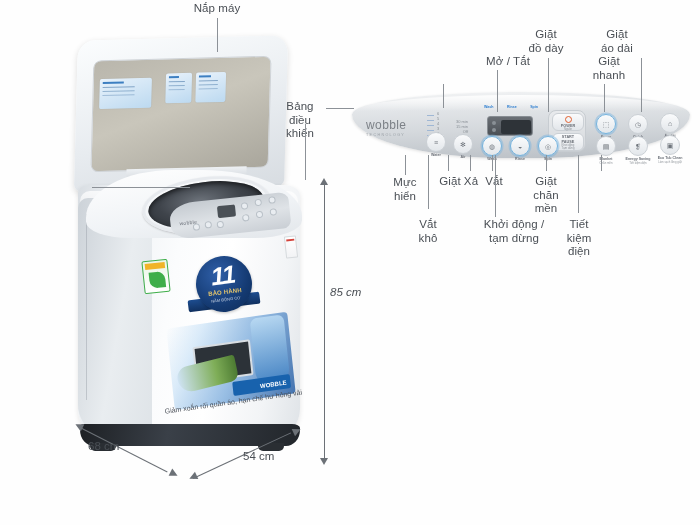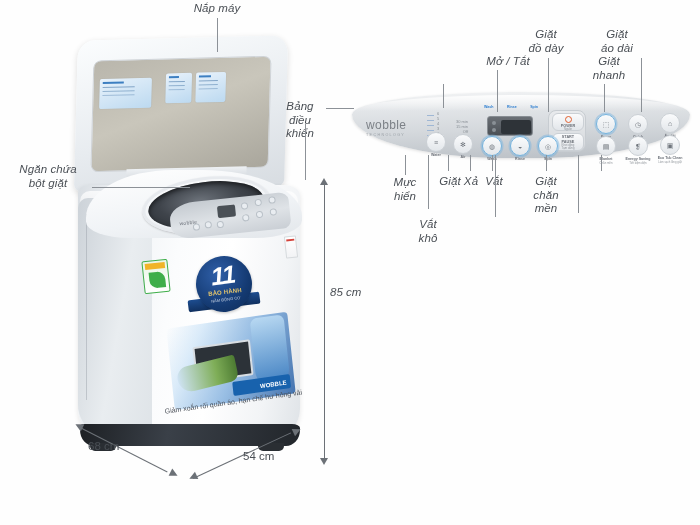--- a/index.html
+++ b/index.html
@@ -18,21 +18,20 @@
 
   
   .ann {
     position: absolute;
     color: #4a4f55;
     font-size: 11.5px;
     line-height: 13.5px;
     text-align: center;
     white-space: pre-line;
     letter-spacing: .1px;
-    font-style: italic;
   }
   .leader {
     position: absolute;
     background: #8c9197;
   }
   .leader.v { width: 1px; }
   .leader.h { height: 1px; }
 
   
   #machine { position: absolute; left: 60px; top: 20px; width: 280px; height: 460px; }
@@ -296,22 +295,20 @@
 
   <div class="ann" style="left:172px; top:2px; width:90px;">Nắp máy</div>
   <div class="leader v" style="left:217px; top:18px; height:34px;"></div>
 
   <div class="ann" style="left:276px; top:76px; width:48px;margin-top:24px;">Bảng
 điều
 khiển</div>
   <div class="leader h" style="left:326px; top:108px; width:28px;"></div>
   <div class="leader v" style="left:305px; top:124px; height:56px;"></div>
 
-  <div class="ann" style="left:6px; top:163px; width:84px;">Ngăn chứa
-bột giặt</div>
   <div class="leader h" style="left:92px; top:187px; width:98px;"></div>
 
   <div class="dim-line v" style="left:324px; top:184px; height:276px;"></div>
   <div class="arrow" style="left:320px; top:178px; border-left:4px solid transparent; border-right:4px solid transparent; border-bottom:7px solid #6c7177;"></div>
   <div class="arrow" style="left:320px; top:458px; border-left:4px solid transparent; border-right:4px solid transparent; border-top:7px solid #6c7177;"></div>
   <div class="dim-txt" style="left:330px; top:286px;font-style:italic;">85 cm</div>
 
   <div class="dim-line" style="left:80px; top:427px; width:98px; height:1px; transform:rotate(27deg); transform-origin:left center;"></div>
   <div class="arrow" style="left:75px; top:422px; border-top:4px solid transparent; border-bottom:4px solid transparent; border-right:8px solid #6c7177; transform:rotate(27deg);"></div>
   <div class="arrow" style="left:170px; top:470px; border-top:4px solid transparent; border-bottom:4px solid transparent; border-left:8px solid #6c7177; transform:rotate(27deg);"></div>
@@ -463,26 +460,31 @@
   <div class="leader v" style="left:448px; top:155px; height:16px;"></div>
   <div class="ann" style="left:431px; top:175px; width:38px;">Giặt</div>
 
   <div class="leader v" style="left:470px; top:155px; height:16px;"></div>
   <div class="ann" style="left:458px; top:175px; width:26px;">Xả</div>
 
   <div class="leader v" style="left:492px; top:155px; height:16px;"></div>
   <div class="ann" style="left:480px; top:175px; width:28px;">Vắt</div>
 
   <div class="leader v" style="left:495px; top:155px; height:62px;"></div>
+  <div class="ann" style="left:466px; top:218px; width:96px;">Khởi động /
+tạm dừng</div>
 
   <div class="leader v" style="left:546px; top:155px; height:16px;"></div>
   <div class="ann" style="left:522px; top:175px; width:48px;">Giặt
 chăn
 mền</div>
 
   <div class="leader v" style="left:578px; top:155px; height:58px;"></div>
+  <div class="ann" style="left:558px; top:218px; width:42px;">Tiết
+kiệm
+điện</div>
 
   <div class="leader v" style="left:601px; top:155px; height:16px;"></div>
 
   <div id="logo">
   </div>
 
 </div>
 
 </body></html>

